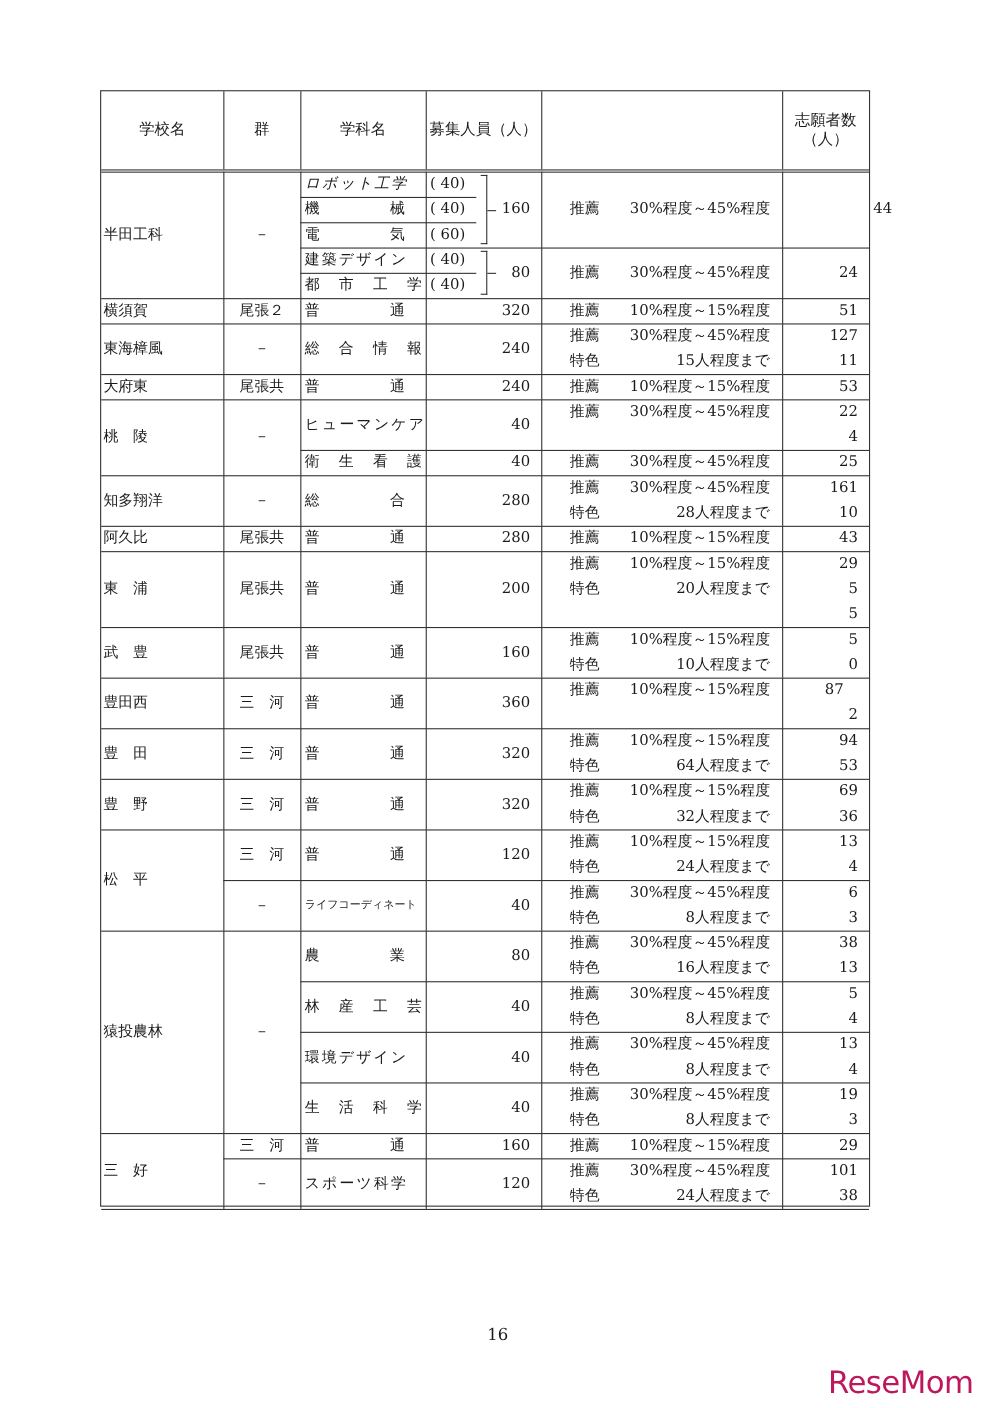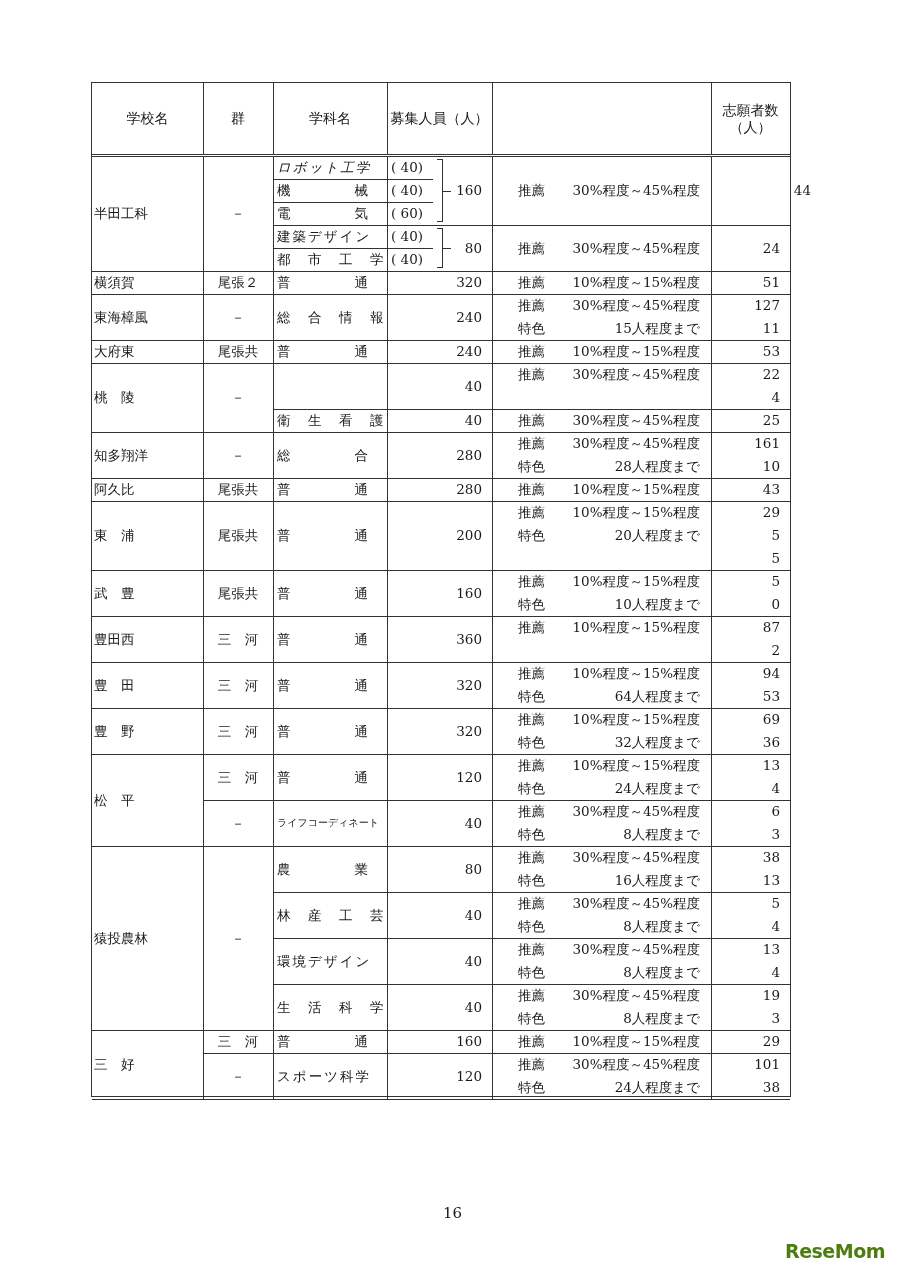--- a/index.html
+++ b/index.html
@@ -14,21 +14,21 @@
   .hdr { display: flex; align-items: center; justify-content: center; text-align: center;
          font-size: 14px; line-height: 17px; white-space: normal; }
   .center { text-align: center; }
   .right { text-align: right; }
   .small { font-size: 10px; }
   .bracket { position: absolute; border: 1px solid #333; border-left: none; width: 6px; box-sizing: border-box; }
   .tick { position: absolute; height: 0; border-top: 1px solid #333; width: 8px; }
   #page-number { position: absolute; left: 0; width: 905px; top: 1204px; text-align: center;
                  font-size: 15px; }
   #watermark { position: absolute; right: 20px; top: 1240px; font-family: "DejaVu Sans", sans-serif;
-               font-weight: bold; font-size: 19px; color: #4d7c0f; letter-spacing: -0.5px; }
+               font-weight: normal; font-size: 28px; color: #be185d; letter-spacing: -0.5px; }
   .sel-label { display: inline-block; width: 52px; }
   .sel-val { display: inline-block; width: 130px; text-align: right; }
   .sel-row { height: 23px; line-height: 23px; padding-left: 26px; white-space: nowrap; }
   .app-row { height: 23px; line-height: 23px; text-align: right; padding-right: 10px; }
 </style>
 </head>
 <body>
 
 <div id="table">
     <div class="cell hdr" style="left: 0px; width: 111px; top: 0px; height: 71px; flex-direction: column; justify-content: center;">
@@ -120,20 +120,21 @@
     <div class="cell sel-row" style="left: 400px; width: 219px; top: 257px; height: 23px;"><span class="sel-label">推薦</span><span class="sel-val">10%程度～15%程度</span></div>
     <div class="cell app-row" style="left: 619px; width: 79px; top: 257px; height: 23px; line-height: 23px;">53</div>
     <div class="vline" style="left: 111px; top: 257px; height: 23px;"></div>
     <div class="vline" style="left: 181px; top: 257px; height: 23px;"></div>
     <div class="vline" style="left: 295px; top: 257px; height: 23px;"></div>
     <div class="vline" style="left: 400px; top: 257px; height: 23px;"></div>
     <div class="vline" style="left: 619px; top: 257px; height: 23px;"></div>
     <div class="hline" style="left: 0px; width: 698px; top: 280px;"></div>
     <div class="cell " style="left: 0px; width: 111px; top: 280px; height: 69px; line-height: 69px; padding-left: 2px;">桃　陵</div>
     <div class="cell center" style="left: 111px; width: 70px; top: 280px; height: 69px; line-height: 69px;">－</div>
+    <div class="cell " style="left: 181px; width: 114px; top: 280px; height: 46px; line-height: 46px; padding-left: 4px; letter-spacing: 2px;">ヒューマンケア</div>
     <div class="cell right" style="left: 295px; width: 105px; top: 280px; height: 46px; line-height: 46px; padding-right: 10px;">40</div>
     <div class="cell sel-row" style="left: 400px; width: 219px; top: 280px; height: 23px;"><span class="sel-label">推薦</span><span class="sel-val">30%程度～45%程度</span></div>
     <div class="cell app-row" style="left: 619px; width: 79px; top: 280px; height: 23px; line-height: 23px;">22</div>
     <div class="cell app-row" style="left: 619px; width: 79px; top: 303px; height: 23px; line-height: 23px;">4</div>
     <div class="hline" style="left: 181px; width: 517px; top: 326px;"></div>
     <div class="cell " style="left: 181px; width: 114px; top: 326px; height: 23px; line-height: 23px; padding-left: 4px; letter-spacing: 2px;">衛　生　看　護</div>
     <div class="cell right" style="left: 295px; width: 105px; top: 326px; height: 23px; line-height: 23px; padding-right: 10px;">40</div>
     <div class="cell sel-row" style="left: 400px; width: 219px; top: 326px; height: 23px;"><span class="sel-label">推薦</span><span class="sel-val">30%程度～45%程度</span></div>
     <div class="cell app-row" style="left: 619px; width: 79px; top: 326px; height: 23px; line-height: 23px;">25</div>
     <div class="vline" style="left: 111px; top: 280px; height: 69px;"></div>
@@ -195,21 +196,21 @@
     <div class="vline" style="left: 181px; top: 487px; height: 46px;"></div>
     <div class="vline" style="left: 295px; top: 487px; height: 46px;"></div>
     <div class="vline" style="left: 400px; top: 487px; height: 46px;"></div>
     <div class="vline" style="left: 619px; top: 487px; height: 46px;"></div>
     <div class="hline" style="left: 0px; width: 698px; top: 533px;"></div>
     <div class="cell " style="left: 0px; width: 111px; top: 533px; height: 46px; line-height: 46px; padding-left: 2px;">豊田西</div>
     <div class="cell center" style="left: 111px; width: 70px; top: 533px; height: 46px; line-height: 46px;">三　河</div>
     <div class="cell " style="left: 181px; width: 114px; top: 533px; height: 46px; line-height: 46px; padding-left: 4px; letter-spacing: 2px;">普　　　　通</div>
     <div class="cell right" style="left: 295px; width: 105px; top: 533px; height: 46px; line-height: 46px; padding-right: 10px;">360</div>
     <div class="cell sel-row" style="left: 400px; width: 219px; top: 533px; height: 23px;"><span class="sel-label">推薦</span><span class="sel-val">10%程度～15%程度</span></div>
-    <div class="cell app-row" style="left: 619px; width: 79px; top: 533px; height: 23px; line-height: 23px; padding-left: 37px;">87</div>
+    <div class="cell app-row" style="left: 606px; width: 79px; top: 533px; height: 23px; line-height: 23px; padding-left: 37px;">87</div>
     <div class="cell app-row" style="left: 619px; width: 79px; top: 556px; height: 23px; line-height: 23px;">2</div>
     <div class="vline" style="left: 111px; top: 533px; height: 46px;"></div>
     <div class="vline" style="left: 181px; top: 533px; height: 46px;"></div>
     <div class="vline" style="left: 295px; top: 533px; height: 46px;"></div>
     <div class="vline" style="left: 400px; top: 533px; height: 46px;"></div>
     <div class="vline" style="left: 619px; top: 533px; height: 46px;"></div>
     <div class="hline" style="left: 0px; width: 698px; top: 579px;"></div>
     <div class="cell " style="left: 0px; width: 111px; top: 579px; height: 46px; line-height: 46px; padding-left: 2px;">豊　田</div>
     <div class="cell center" style="left: 111px; width: 70px; top: 579px; height: 46px; line-height: 46px;">三　河</div>
     <div class="cell " style="left: 181px; width: 114px; top: 579px; height: 46px; line-height: 46px; padding-left: 4px; letter-spacing: 2px;">普　　　　通</div>

